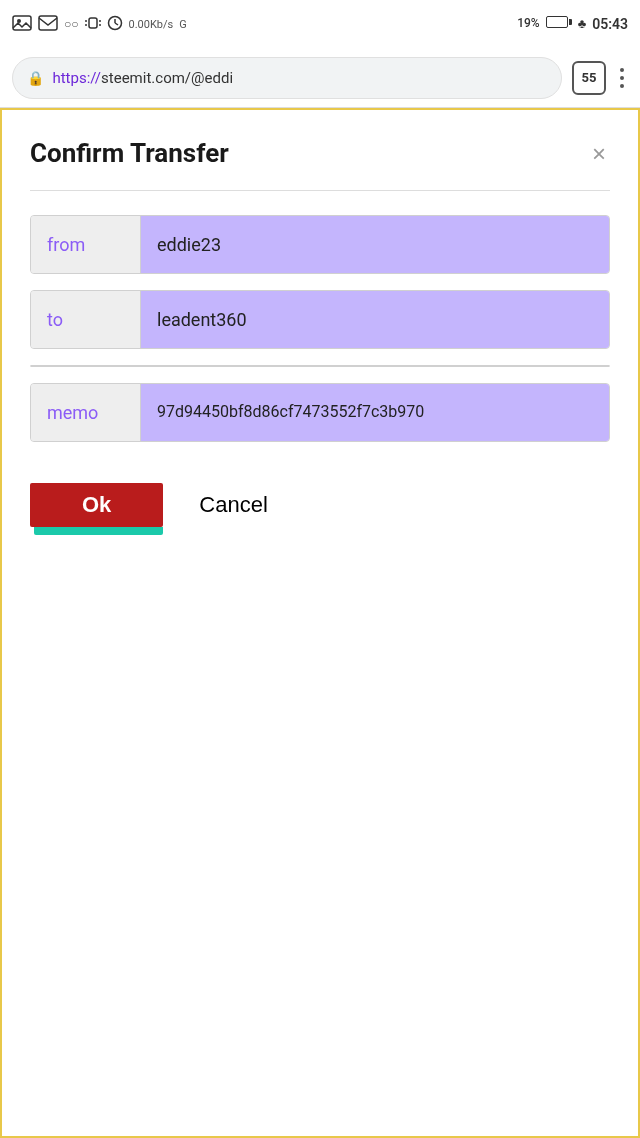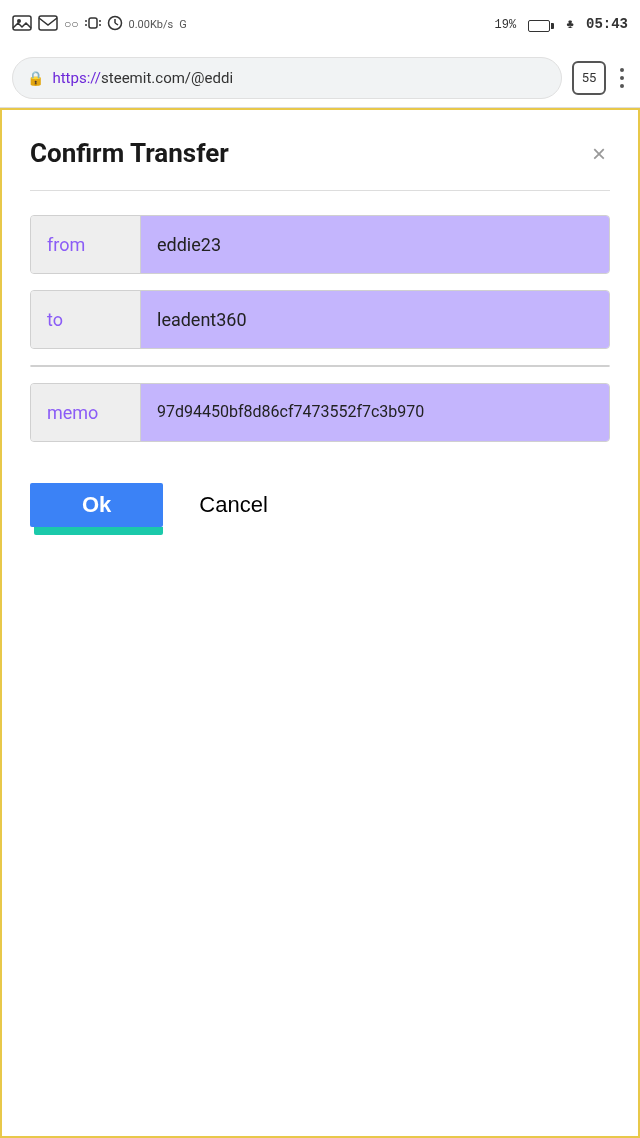--- a/index.html
+++ b/index.html
@@ -24,25 +24,24 @@
       font-size: 13px;
       color: #333;
     }
     .status-bar-left {
       display: flex;
       align-items: center;
       gap: 6px;
     }
     .status-bar-right {
       display: flex;
-      align-items: flex-end;
-      gap: 12px;
+      align-items: flex-start;
+      gap: 6px;
       font-size: 13px;
       font-weight: 500;
-      font-family: Liberation Mono, monospace;
     }
 
     
     .browser-bar {
       width: 100%;
       height: 60px;
       background: #ffffff;
       display: flex;
       align-items: center;
       padding: 8px 12px;
@@ -74,21 +73,21 @@
     }
     .tab-count {
       width: 34px;
       height: 34px;
       border: 2px solid #555;
       border-radius: 6px;
       display: flex;
       align-items: center;
       justify-content: center;
       font-size: 13px;
-      font-weight: normal;
+      font-weight: bold;
       color: #333;
     }
     .menu-dots {
       display: flex;
       flex-direction: column;
       gap: 4px;
       cursor: pointer;
       padding: 4px;
     }
     .menu-dots span {
@@ -171,21 +170,21 @@
     }
 
     
     .button-row {
       display: flex;
       align-items: center;
       gap: 0;
       margin-top: 28px;
     }
     .ok-btn {
-      background: #3b82f6;
+      background: #b91c1c;
       color: #ffffff;
       border: none;
       padding: 9px 52px;
       font-size: 22px;
       font-weight: 700;
       cursor: pointer;
       position: relative;
       border-radius: 2px;
     }
     .ok-btn::after {

